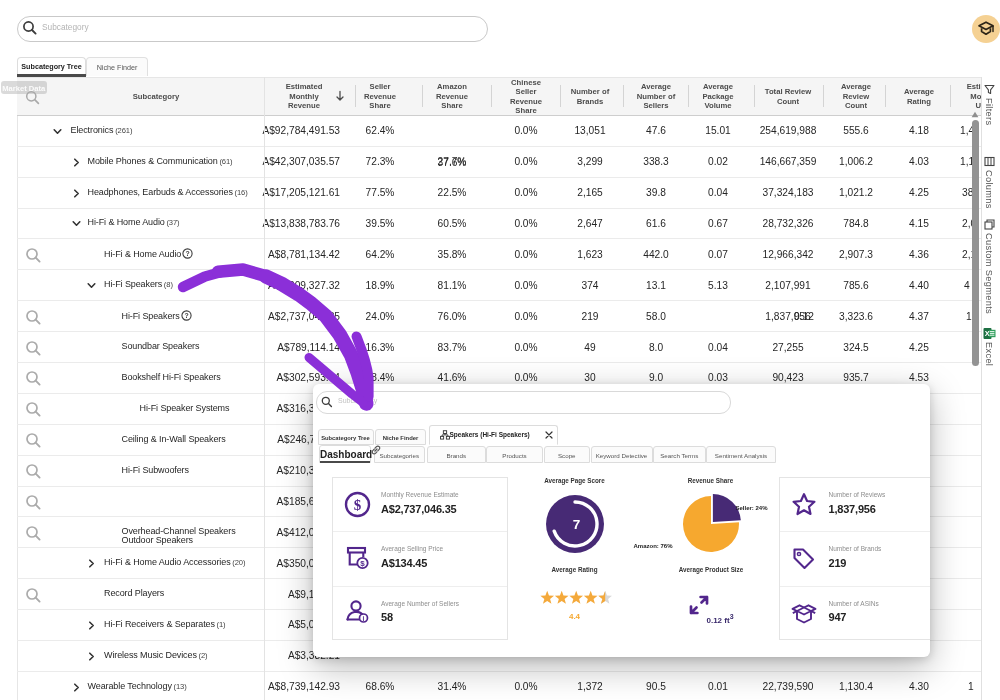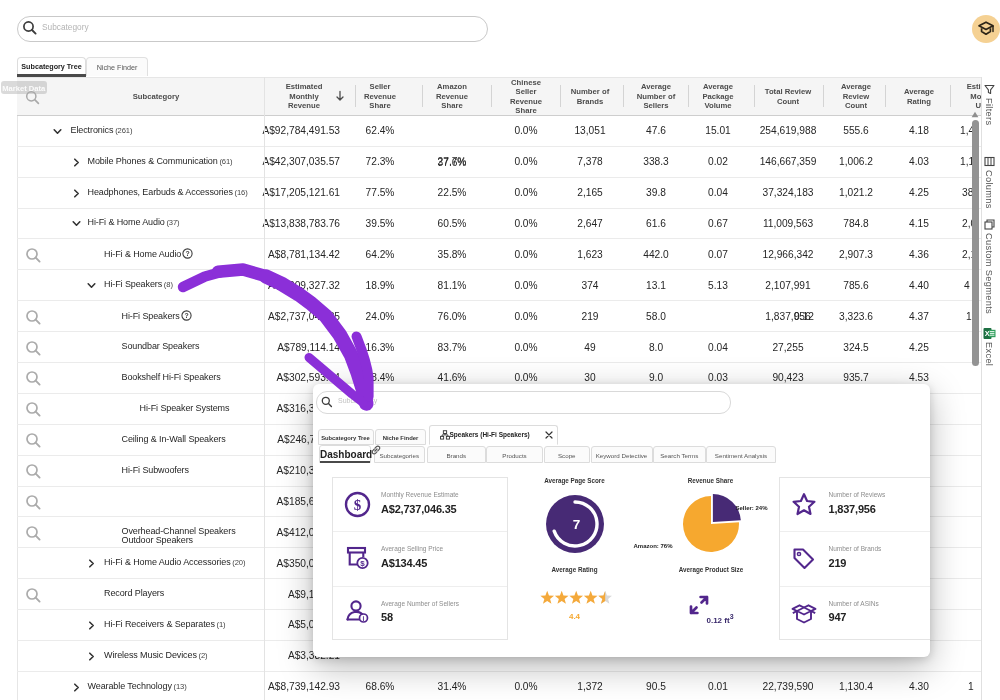--- a/index.html
+++ b/index.html
@@ -87,21 +87,21 @@
     </div>
     <div class="abs" style="left:0;top:30.9px;width:964px;height:30.88px;border-bottom:1px solid #ebebeb;box-sizing:border-box;">
       <svg class="abs" style="left:54.5px;top:10.9px" width="9" height="9" viewBox="0 0 9 9">
  <path d="M2.8 1.2 L6.2 4.5 L2.8 7.8" fill="none" stroke="#333" stroke-width="1.6" stroke-linecap="round" stroke-linejoin="round"></path>
       </svg>
       <div class="rowlabel abs" style="left:70.5px;top:8.9px;">Mobile Phones &amp; Communication <span class="cnt">(61)</span></div>
       <div class="abs" style="left:193px;top:9.4px;width:130px;text-align:right;font-size:10.2px;color:#262626;">A$42,307,035.57</div>
       <div class="num abs" style="left:363px;top:9.4px;">72.3%</div>
       <div class="num abs" style="left:435px;top:9.4px;">27.7%</div>
       <div class="num abs" style="left:509px;top:9.4px;">0.0%</div>
-      <div class="num abs" style="left:573px;top:9.4px;">7,378</div>
+      <div class="num abs" style="left:573px;top:9.4px;">3,299</div>
       <div class="num abs" style="left:639px;top:9.4px;">338.3</div>
       <div class="num abs" style="left:701px;top:9.4px;">0.02</div>
       <div class="num abs" style="left:771px;top:9.4px;">146,667,359</div>
       <div class="num abs" style="left:839px;top:9.4px;">1,006.2</div>
       <div class="num abs" style="left:902px;top:9.4px;">4.03</div>
       <div class="abs" style="left:943px;top:9.4px;font-size:10.2px;color:#262626;">1,1</div>
     </div>
     <div class="abs" style="left:0;top:61.8px;width:964px;height:30.88px;border-bottom:1px solid #ebebeb;box-sizing:border-box;">
       <svg class="abs" style="left:54.5px;top:10.9px" width="9" height="9" viewBox="0 0 9 9">
  <path d="M2.8 1.2 L6.2 4.5 L2.8 7.8" fill="none" stroke="#333" stroke-width="1.6" stroke-linecap="round" stroke-linejoin="round"></path>
@@ -124,21 +124,21 @@
  <path d="M1.2 2.8 L4.5 6.2 L7.8 2.8" fill="none" stroke="#333" stroke-width="1.6" stroke-linecap="round" stroke-linejoin="round"></path>
       </svg>
       <div class="rowlabel abs" style="left:70.5px;top:8.9px;">Hi-Fi &amp; Home Audio <span class="cnt">(37)</span></div>
       <div class="abs" style="left:193px;top:9.4px;width:130px;text-align:right;font-size:10.2px;color:#262626;">A$13,838,783.76</div>
       <div class="num abs" style="left:363px;top:9.4px;">39.5%</div>
       <div class="num abs" style="left:435px;top:9.4px;">60.5%</div>
       <div class="num abs" style="left:509px;top:9.4px;">0.0%</div>
       <div class="num abs" style="left:573px;top:9.4px;">2,647</div>
       <div class="num abs" style="left:639px;top:9.4px;">61.6</div>
       <div class="num abs" style="left:701px;top:9.4px;">0.67</div>
-      <div class="num abs" style="left:771px;top:9.4px;">11,009,563</div>
+      <div class="num abs" style="left:771px;top:9.4px;">28,732,326</div>
       <div class="num abs" style="left:839px;top:9.4px;">784.8</div>
       <div class="num abs" style="left:902px;top:9.4px;">4.15</div>
       <div class="abs" style="left:945px;top:9.4px;font-size:10.2px;color:#262626;">2,0</div>
     </div>
     <div class="abs" style="left:0;top:123.5px;width:964px;height:30.88px;border-bottom:1px solid #ebebeb;box-sizing:border-box;">
       <svg class="abs" style="left:8px;top:7.4px" width="17" height="17" viewBox="0 0 17 17">
  <circle cx="7" cy="7" r="5" fill="none" stroke="#ababab" stroke-width="1.7"></circle>
  <line x1="10.7" y1="10.7" x2="14.6" y2="14.6" stroke="#ababab" stroke-width="1.9" stroke-linecap="round"></line>
       </svg>
       <div class="rowlabel abs" style="left:87.0px;top:8.9px;">Hi-Fi &amp; Home Audio<svg style="vertical-align:-2px;margin-left:1px" width="11" height="11" viewBox="0 0 12 12">

